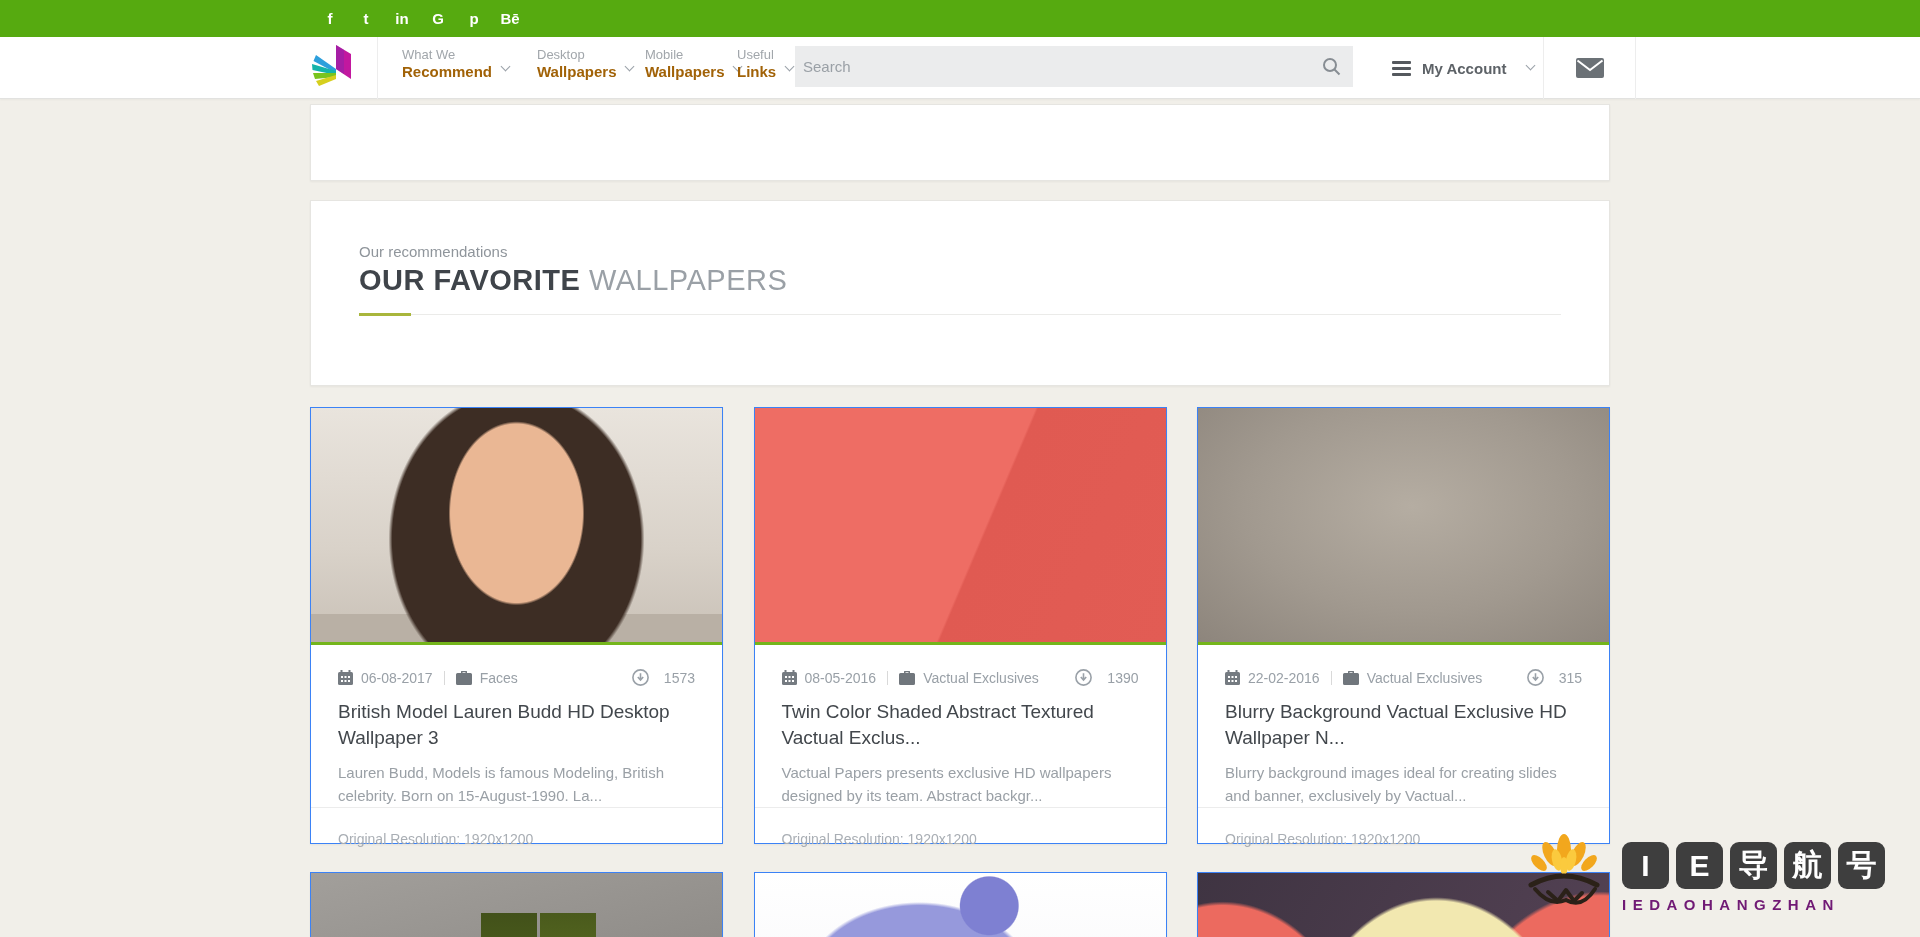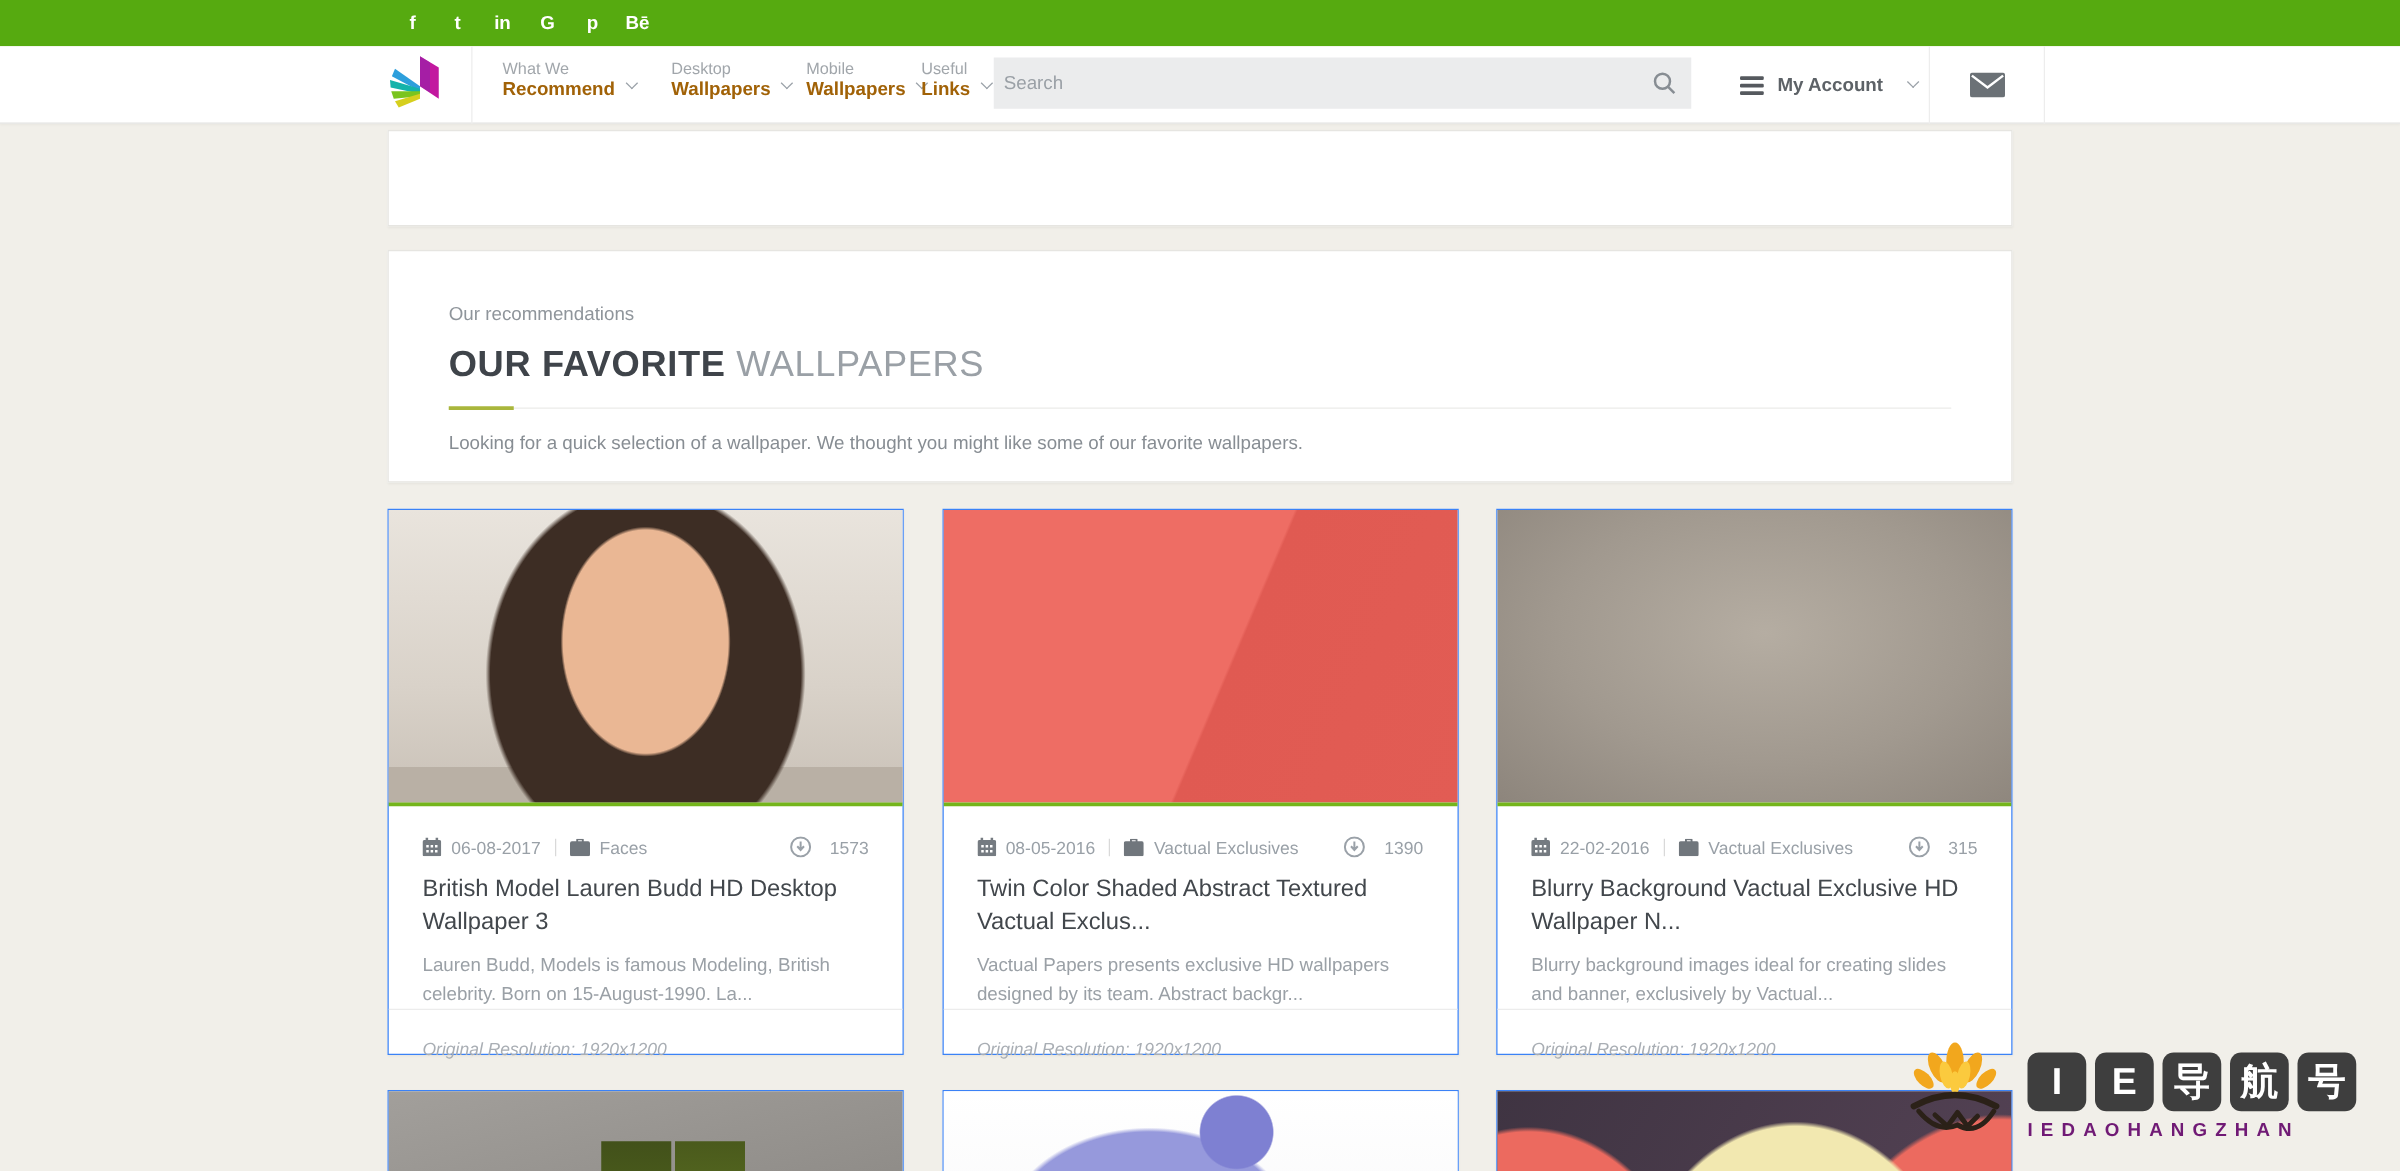--- a/index.html
+++ b/index.html
@@ -32,42 +32,42 @@
   .burger i { height:3px; background:#55595e; border-radius:1px; }
   .account .lbl { font-size:15px; color:#5d6267; }
   .mail-cell { position:absolute; left:1544px; top:0; width:91px; height:62px; display:flex; align-items:center; justify-content:center; cursor:pointer; }
 
   
   .container { width:1300px; margin:0 auto; }
   .panel { background:#fff; border:1px solid #e6e5e1; box-shadow:0 1px 2px rgba(0,0,0,.05); }
   .panel-empty { height:77px; margin-top:5px; }
   .panel-head { height:186px; margin-top:19px; padding:42px 48px 0; }
   .eyebrow { font-size:15px; color:#8f959b; }
-  .headline { margin-top:16px; font-size:29px; letter-spacing:.5px; }
+  .headline { margin-top:4px; font-size:29px; letter-spacing:.5px; }
   .headline .strong { color:#3f444a; font-weight:bold; }
   .headline .light  { color:#9aa0a6; font-weight:normal; }
   .rule { margin-top:17px; height:1px; background:#ebebe9; position:relative; }
   .rule::before { content:""; position:absolute; left:0; top:-1px; width:52px; height:3px; background:#a9b63c; }
   .section-desc { margin-top:19px; font-size:15px; color:#878d93; }
 
   
   .cards { display:flex; justify-content:space-between; margin-top:21px; }
   .cards.row2 { margin-top:28px; }
   .card { width:413px; height:437px; background:#fff; border:1px solid #3b82f6; box-shadow:0 1px 2px rgba(0,0,0,.05);
           display:flex; flex-direction:column; }
   .card.partial { height:237px; }
   .thumb { height:237px; border-bottom:3px solid #74b51b; cursor:pointer; flex:none; }
   .card-body { flex:1; padding:24px 27px 0; }
   .meta { display:flex; align-items:center; font-size:14px; color:#99a0a7; }
   .meta .ico { display:flex; margin-right:8px; }
   .meta .bar { width:1px; height:14px; background:#d9d9d9; margin:0 11px; }
   .meta .right { margin-left:auto; display:flex; align-items:center; gap:7px; }
   .card-title { margin-top:13px; font-size:19px; line-height:26px; color:#42474c; font-weight:normal; cursor:pointer; }
   .card-desc { margin-top:10px; font-size:15px; line-height:23px; color:#9aa0a6; }
-  .card-foot { border-top:1px solid #ececec; padding:23px 27px; font-size:14px; color:#a9aeb4;font-style:italic; }
+  .card-foot { border-top:1px solid #ececec; padding:23px 27px; font-size:14px; color:#a9aeb4; }
 
   
   .thumb-a { background:
       radial-gradient(ellipse 68px 92px at 50% 45%, #eab794 0 97%, rgba(0,0,0,0) 100%),
       radial-gradient(ellipse 128px 150px at 50% 56%, #3d2d24 0 97%, rgba(0,0,0,0) 100%),
       linear-gradient(0deg, #b9b0a5 0 12%, rgba(0,0,0,0) 12%),
       linear-gradient(180deg, #e9e4dd 0%, #d9d2c9 60%, #c9c1b7 100%); }
   .thumb-b { background:linear-gradient(113deg, #ee6d64 0%, #ee6d64 55%, #e05a52 55.5%, #e25c54 100%); }
   .thumb-c { background:radial-gradient(ellipse at 52% 42%, #b5ada2 0%, #a1998f 55%, #8d857c 100%); }
   .thumb-d { background-image:
@@ -195,21 +195,20 @@
 </div>
 
 <div class="container">
 
   <div class="panel panel-empty"></div>
 
   <div class="panel panel-head">
     <div class="eyebrow">Our recommendations</div>
     <h1 class="headline"><span class="strong">OUR FAVORITE</span> <span class="light">WALLPAPERS</span></h1>
     <div class="rule"></div>
-    <p class="section-desc">Looking for a quick selection of a wallpaper. We thought you might like some of our favorite wallpapers.</p>
   </div>
 
   <div class="cards">
 
     <div class="card">
       <div class="thumb thumb-a"></div>
       <div class="card-body">
         <div class="meta">
           <span class="ico">
               <svg width="15" height="15" viewBox="0 0 15 15">

